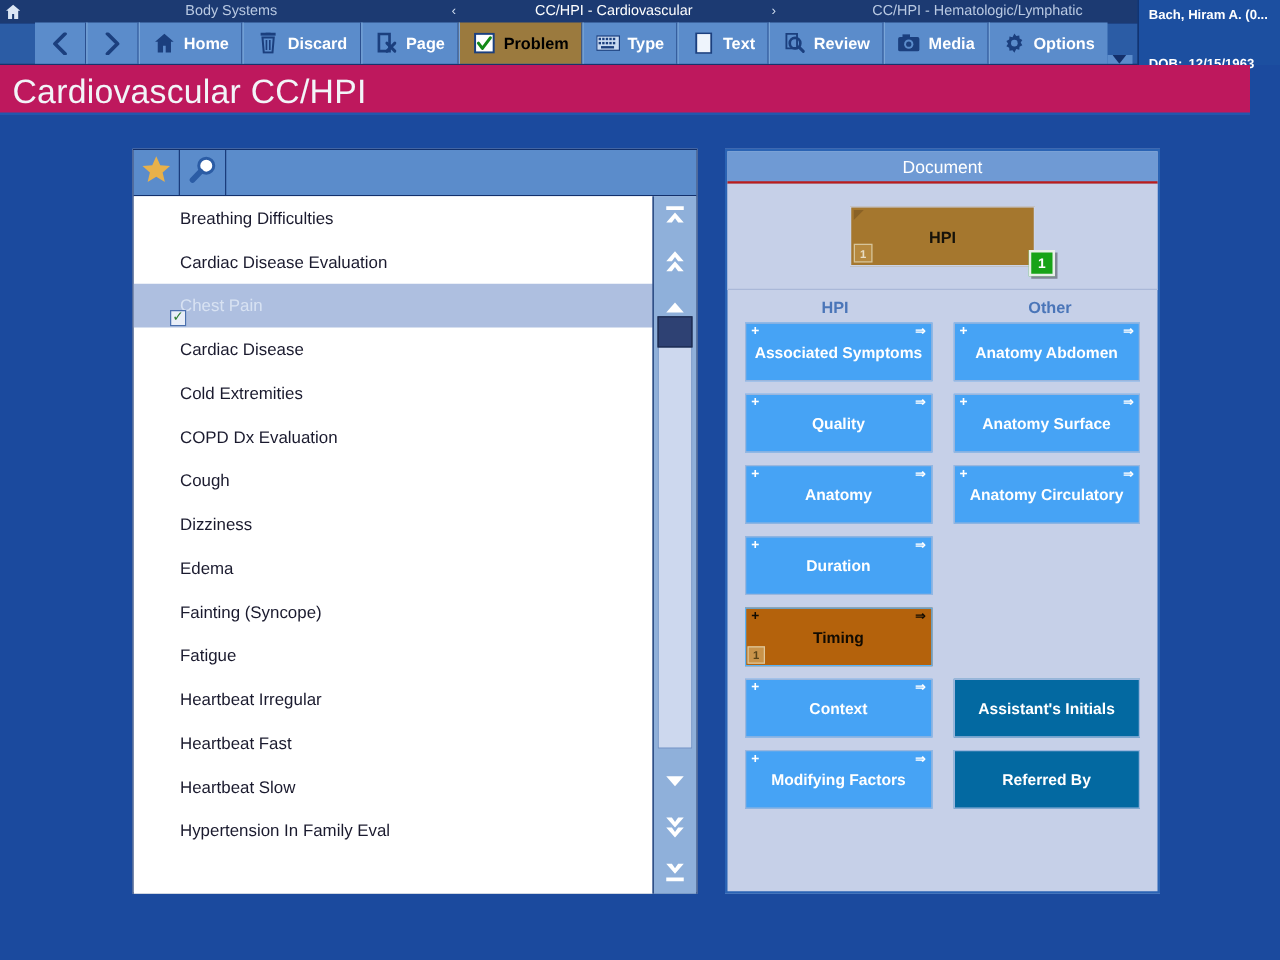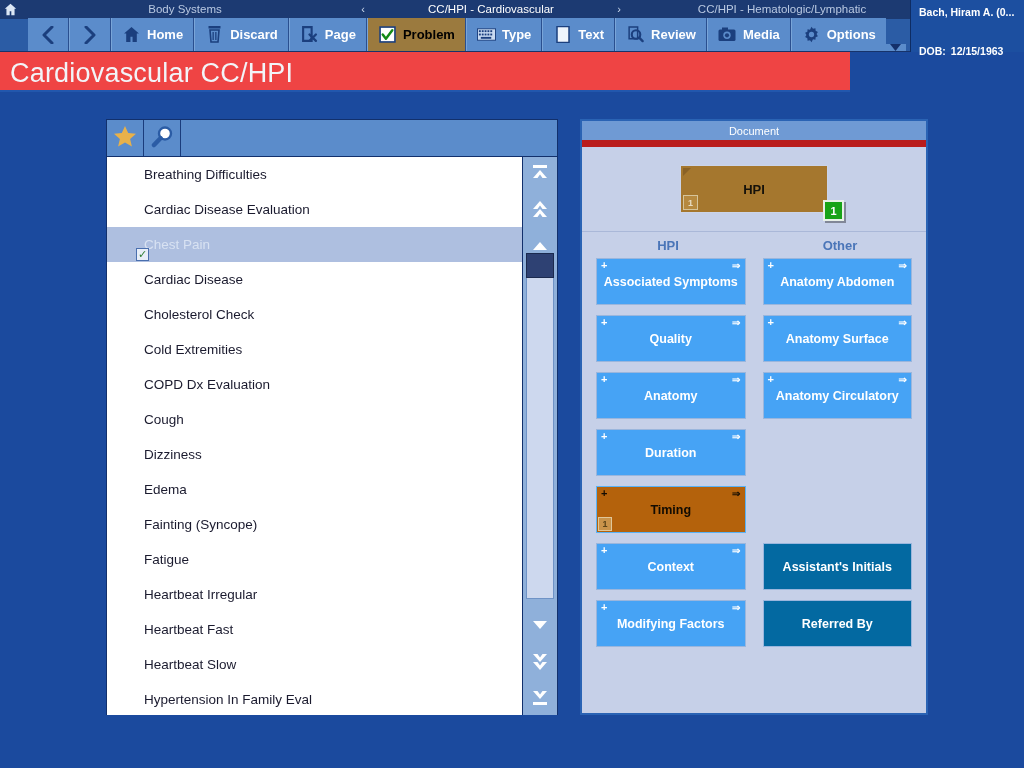--- a/index.html
+++ b/index.html
@@ -67,22 +67,22 @@
     padding: 5px 7px 0 8px;
     border-left: 1px solid #0e2c63;
   }
   .patient .pname { font-size: 10.5px; font-weight: bold; line-height: 15px;
                     white-space: nowrap; overflow: hidden; }
   .patient .pdob  { font-size: 10.5px; font-weight: bold; line-height: 15px; margin-top: 24px; }
   .patient .pdob span.lbl { margin-right: 5px; }
 
   
   .titlebar {
-    position: absolute; left: 0; top: 52px; width: 850px; height: 40px;
-    background: #ef4444;
+    position: absolute; left: 0; top: 52px; width: 1000px; height: 40px;
+    background: #be185d;
     border-bottom: 2px solid #2257ad;
   }
   .titlebar .ttxt {
     position: absolute; left: 10px; top: 6px;
     font-size: 27px; color: #f2f4f8; font-weight: 300;
     letter-spacing: 0.2px;
   }
 
   
   .leftpanel {
@@ -143,22 +143,22 @@
 
   
   .rightpanel {
     position: absolute; left: 580px; top: 119px;
     width: 348px; height: 596px;
     border: 2px solid #2a63b4;
     background: #c6d0e8;
   }
   .rp-head {
     height: 26px; background: #6f9ad4; color: #ffffff;
-    font-size: 11px; display: flex; align-items: center;
-    justify-content: center; border-bottom: 7px solid #b91c1c;
+    font-size: 14px; display: flex; align-items: center;
+    justify-content: center; border-bottom: 2px solid #b91c1c;
   }
   .doc-area {
     height: 85px; background: #c6d0e8;
     display: flex; align-items: center; justify-content: center;
     border-bottom: 1px solid #aab8d8;
     position: relative;
   }
   .doc-card {
     position: relative;
     width: 148px; height: 48px;
@@ -407,23 +407,20 @@
         <span>Cardiac Disease Evaluation</span>
       </div>
       <div class="lrow sel">
         <span>Chest Pain</span>
         <span class="chk">✓</span>
       </div>
       <div class="lrow">
         <span>Cardiac Disease</span>
       </div>
       <div class="lrow">
-        <span>Cholesterol Check</span>
-      </div>
-      <div class="lrow">
         <span>Cold Extremities</span>
       </div>
       <div class="lrow">
         <span>COPD Dx Evaluation</span>
       </div>
       <div class="lrow">
         <span>Cough</span>
       </div>
       <div class="lrow">
         <span>Dizziness</span>

